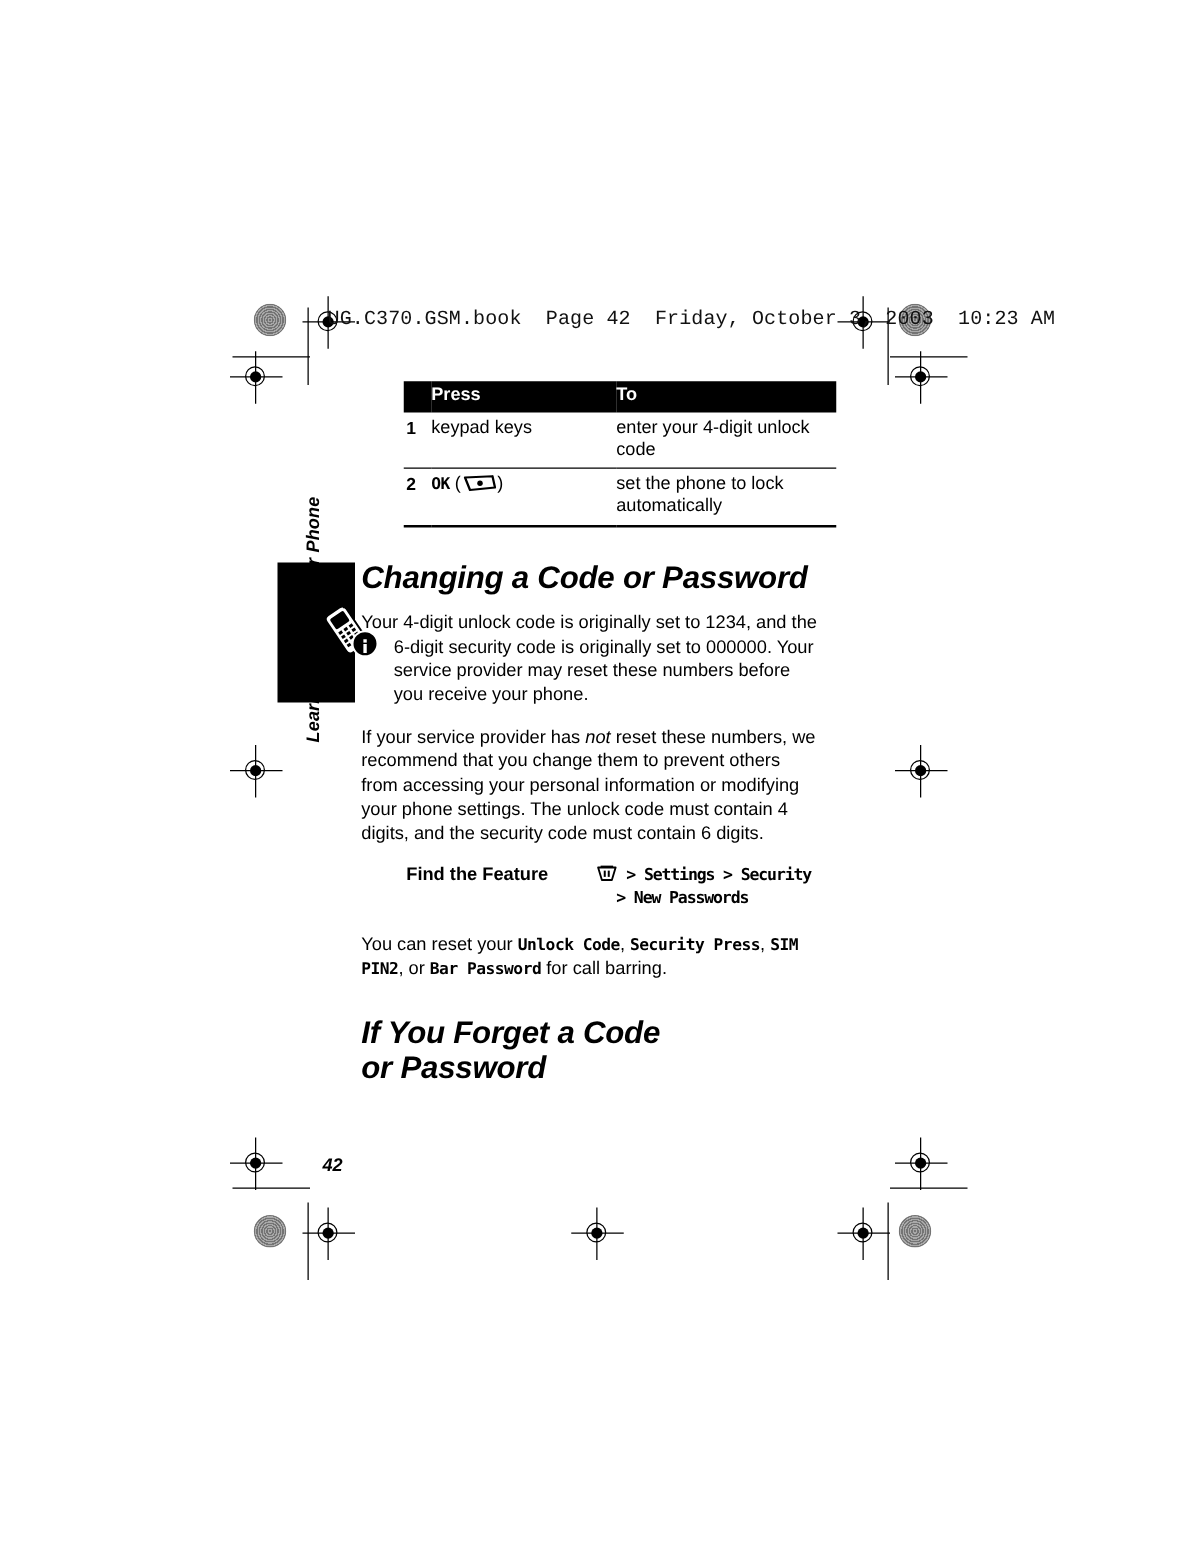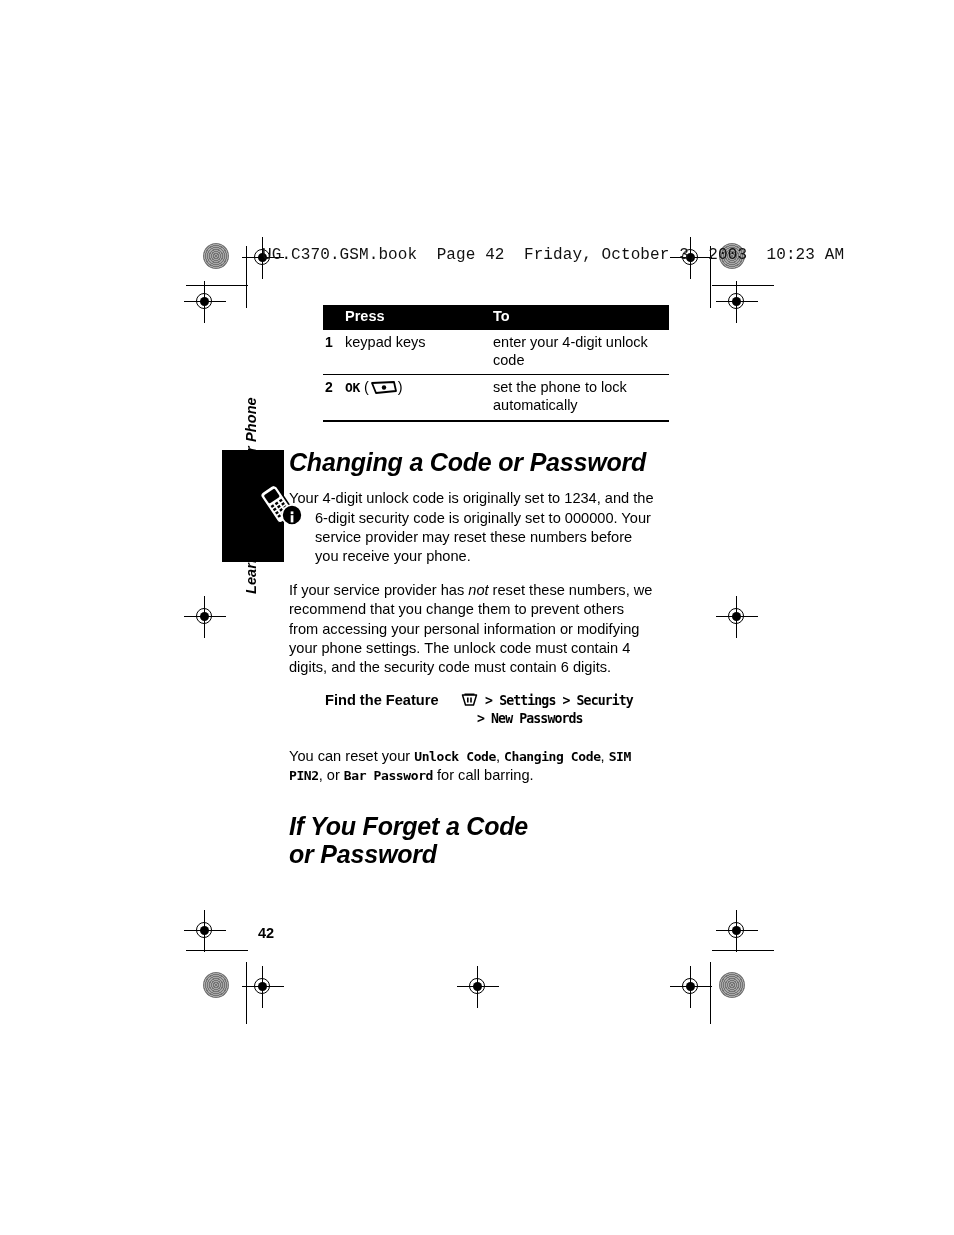--- a/index.html
+++ b/index.html
@@ -179,21 +179,21 @@
   }
   .ff-label {
     position: absolute;
     left: 36px;
     top: 0;
     font-size: 14.6px;
     font-weight: bold;
   }
   .ff-path {
     position: absolute;
-    left: 172px;
+    left: 188px;
     top: 0;
     width: 180px;
     font-family: "DejaVu Sans Mono", monospace;
     font-weight: bold;
     font-size: 13.2px;
     letter-spacing: -0.9px;
     line-height: 1.38;
   }
   .ff-path .line2 {
     display: block;
@@ -234,20 +234,21 @@
   }
   .note-icon svg { display: block; }
 
   
   .page-num {
     position: absolute;
     left: 258px;
     top: 925px;
     font-size: 14.5px;
     font-weight: bold;
+    font-style: italic;
   }
 </style>
 </head>
 <body>
 
 <div>
 
   <div class="halftone solid" style="left:203px; top:243px;"></div>
   <div class="crop-line" style="left:246px; top:246px; width:1px; height:62px;"></div>
   <div class="reg-mark" style="left:248px; top:243px;">
@@ -403,20 +404,20 @@
   <div class="find-feature">
     <span class="ff-label">Find the Feature</span>
     <span class="ff-path"><span class="menukey-glyph"><svg width="17" height="14" viewBox="0 0 17 14">
             <path d="M1.5 2 L15.5 2 L12.5 12 L4.5 12 Z" fill="#ffffff" stroke="#000000" stroke-width="1.5" stroke-linejoin="round"></path>
             <rect x="6" y="4.5" width="1.6" height="5" fill="#000000"></rect>
             <rect x="9.2" y="4.5" width="1.6" height="5" fill="#000000"></rect>
             <rect x="3.5" y="0.5" width="10" height="1.6" fill="#000000"></rect>
           </svg></span> <span>&gt; Settings &gt; Security</span><span class="line2">&gt; New Passwords</span></span>
   </div>
 
-  <p class="body"><span>You can reset your </span><span class="mono">Unlock Code</span><span>, </span><span class="mono">Changing Code</span><span>, </span><span class="mono">SIM PIN2</span><span>, or </span><span class="mono">Bar Password</span><span> for call barring.</span></p>
+  <p class="body"><span>You can reset your </span><span class="mono">Unlock Code</span><span>, </span><span class="mono">Security Press</span><span>, </span><span class="mono">SIM PIN2</span><span>, or </span><span class="mono">Bar Password</span><span> for call barring.</span></p>
 
   <h1 class="sec wrap">If You Forget a Code or Password</h1>
 
 
 </div>
 
 <div class="page-num">42</div>
 
 </body></html>

